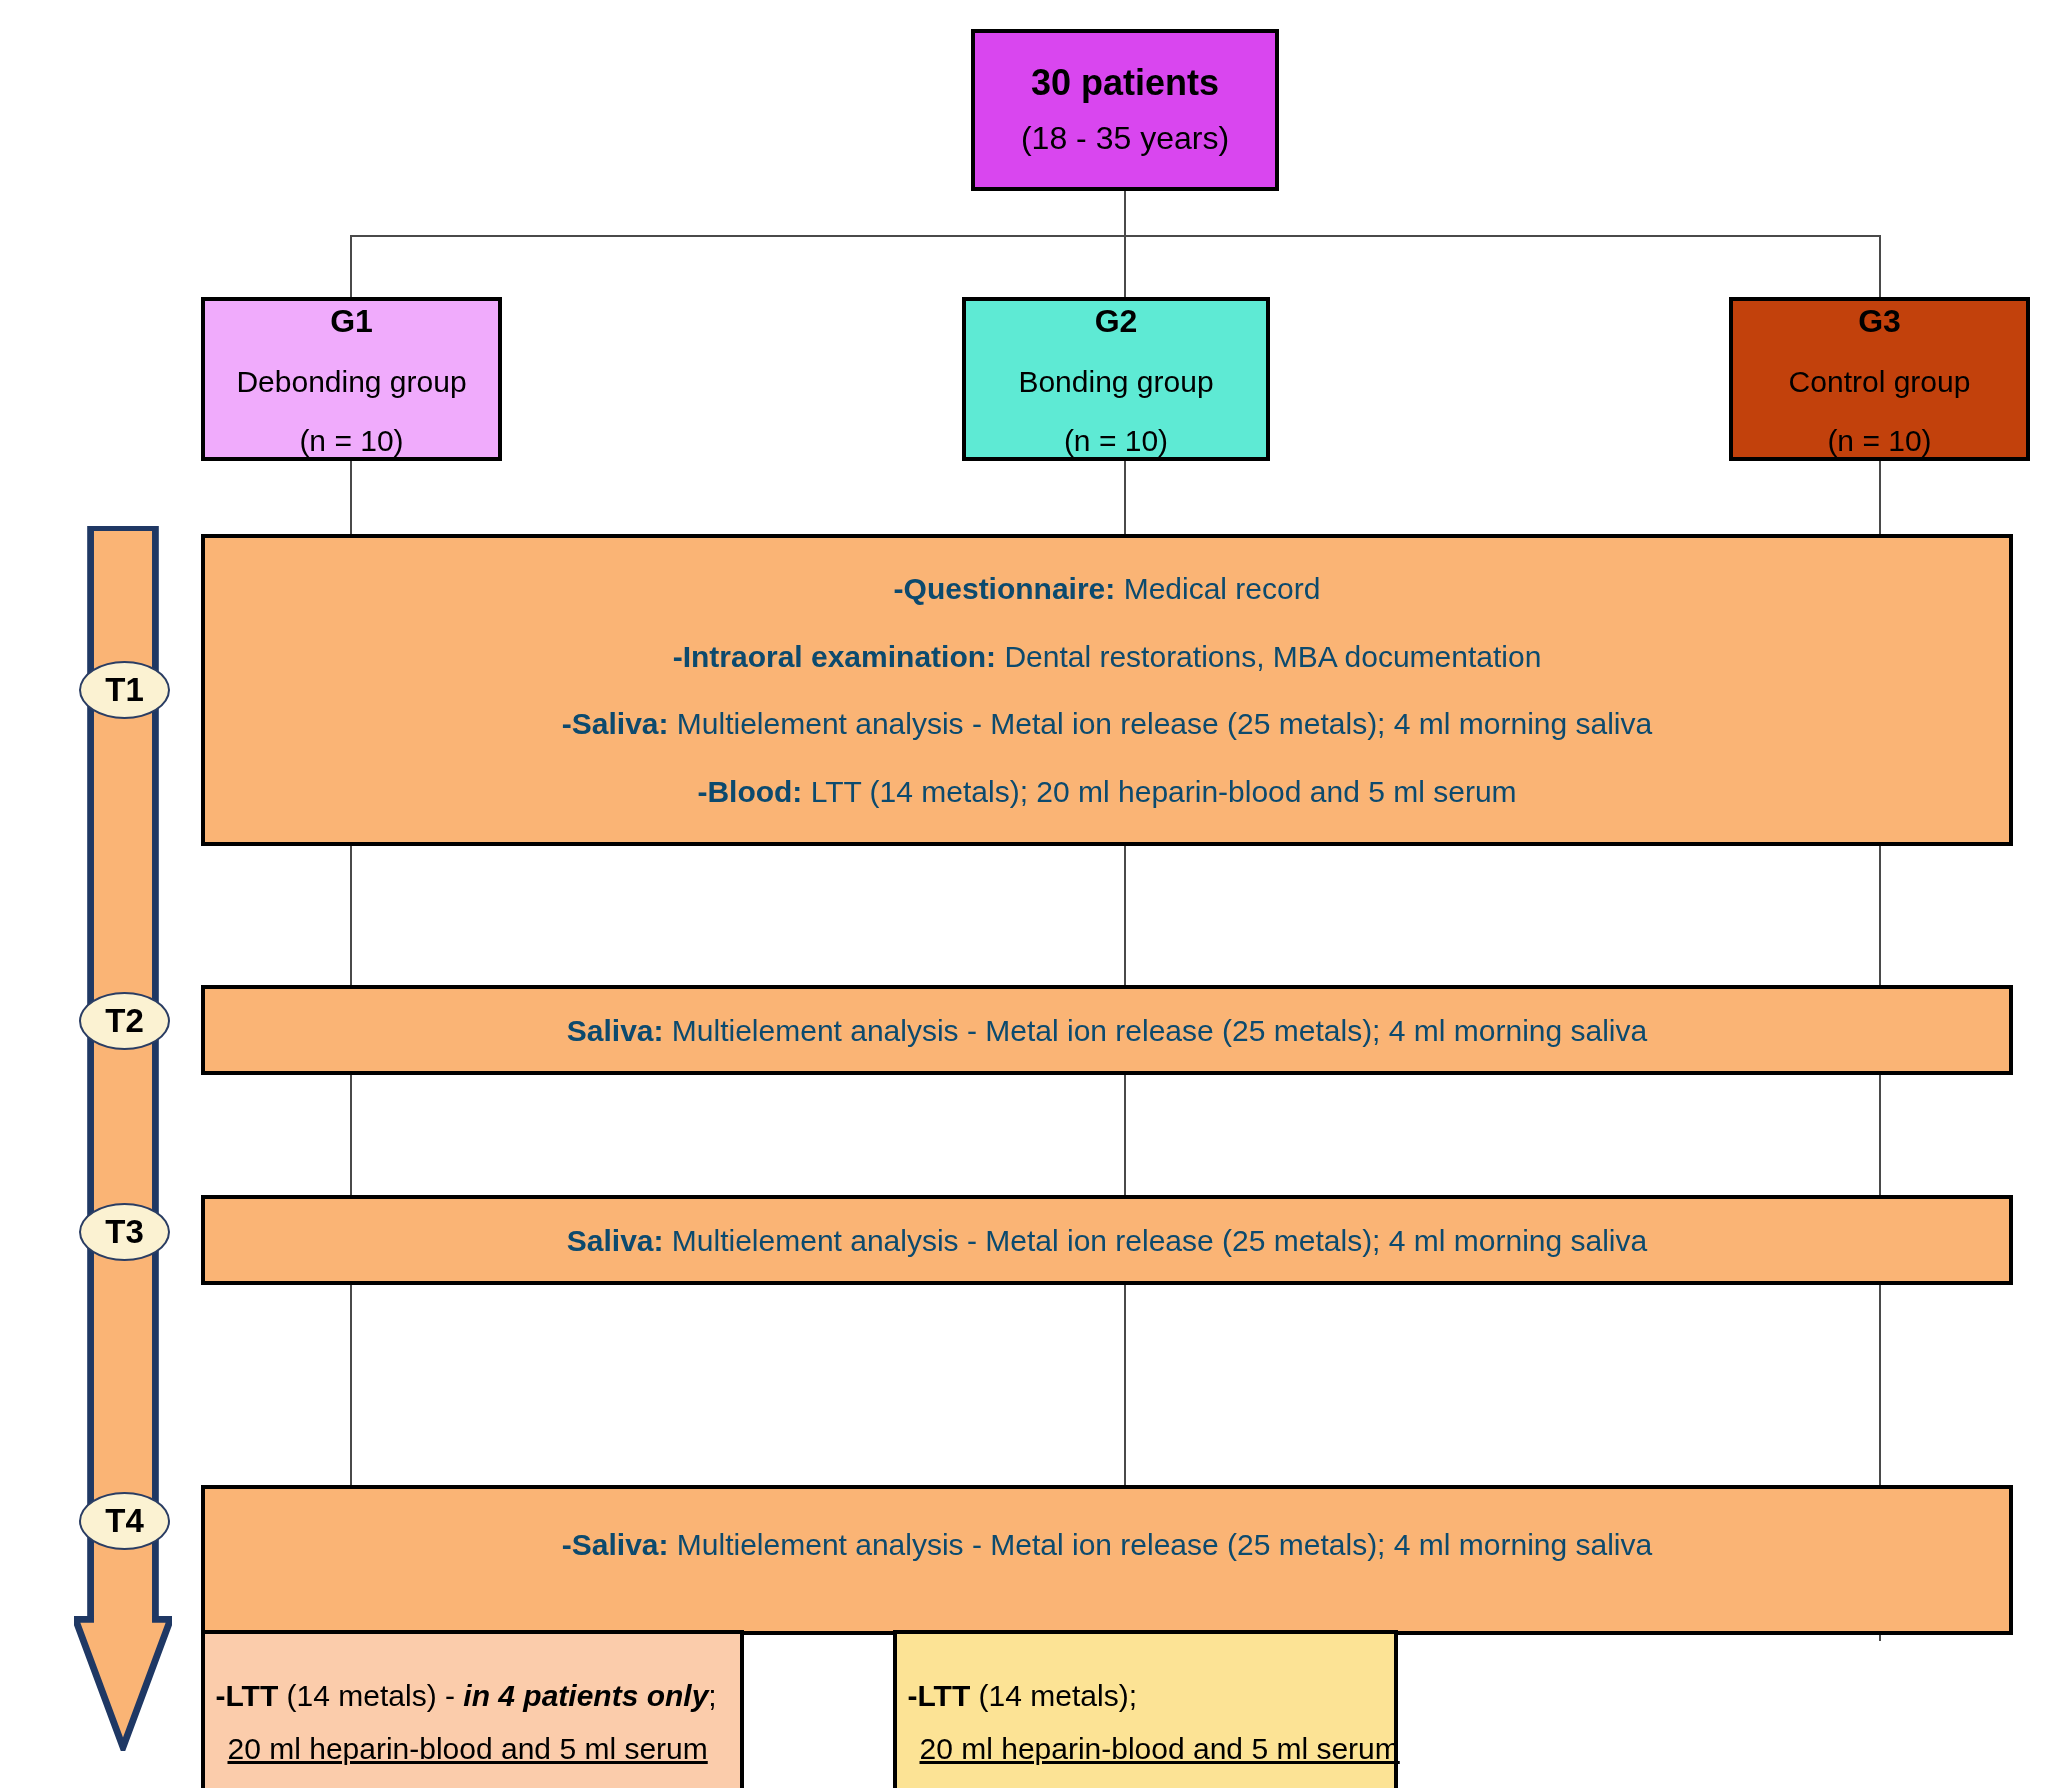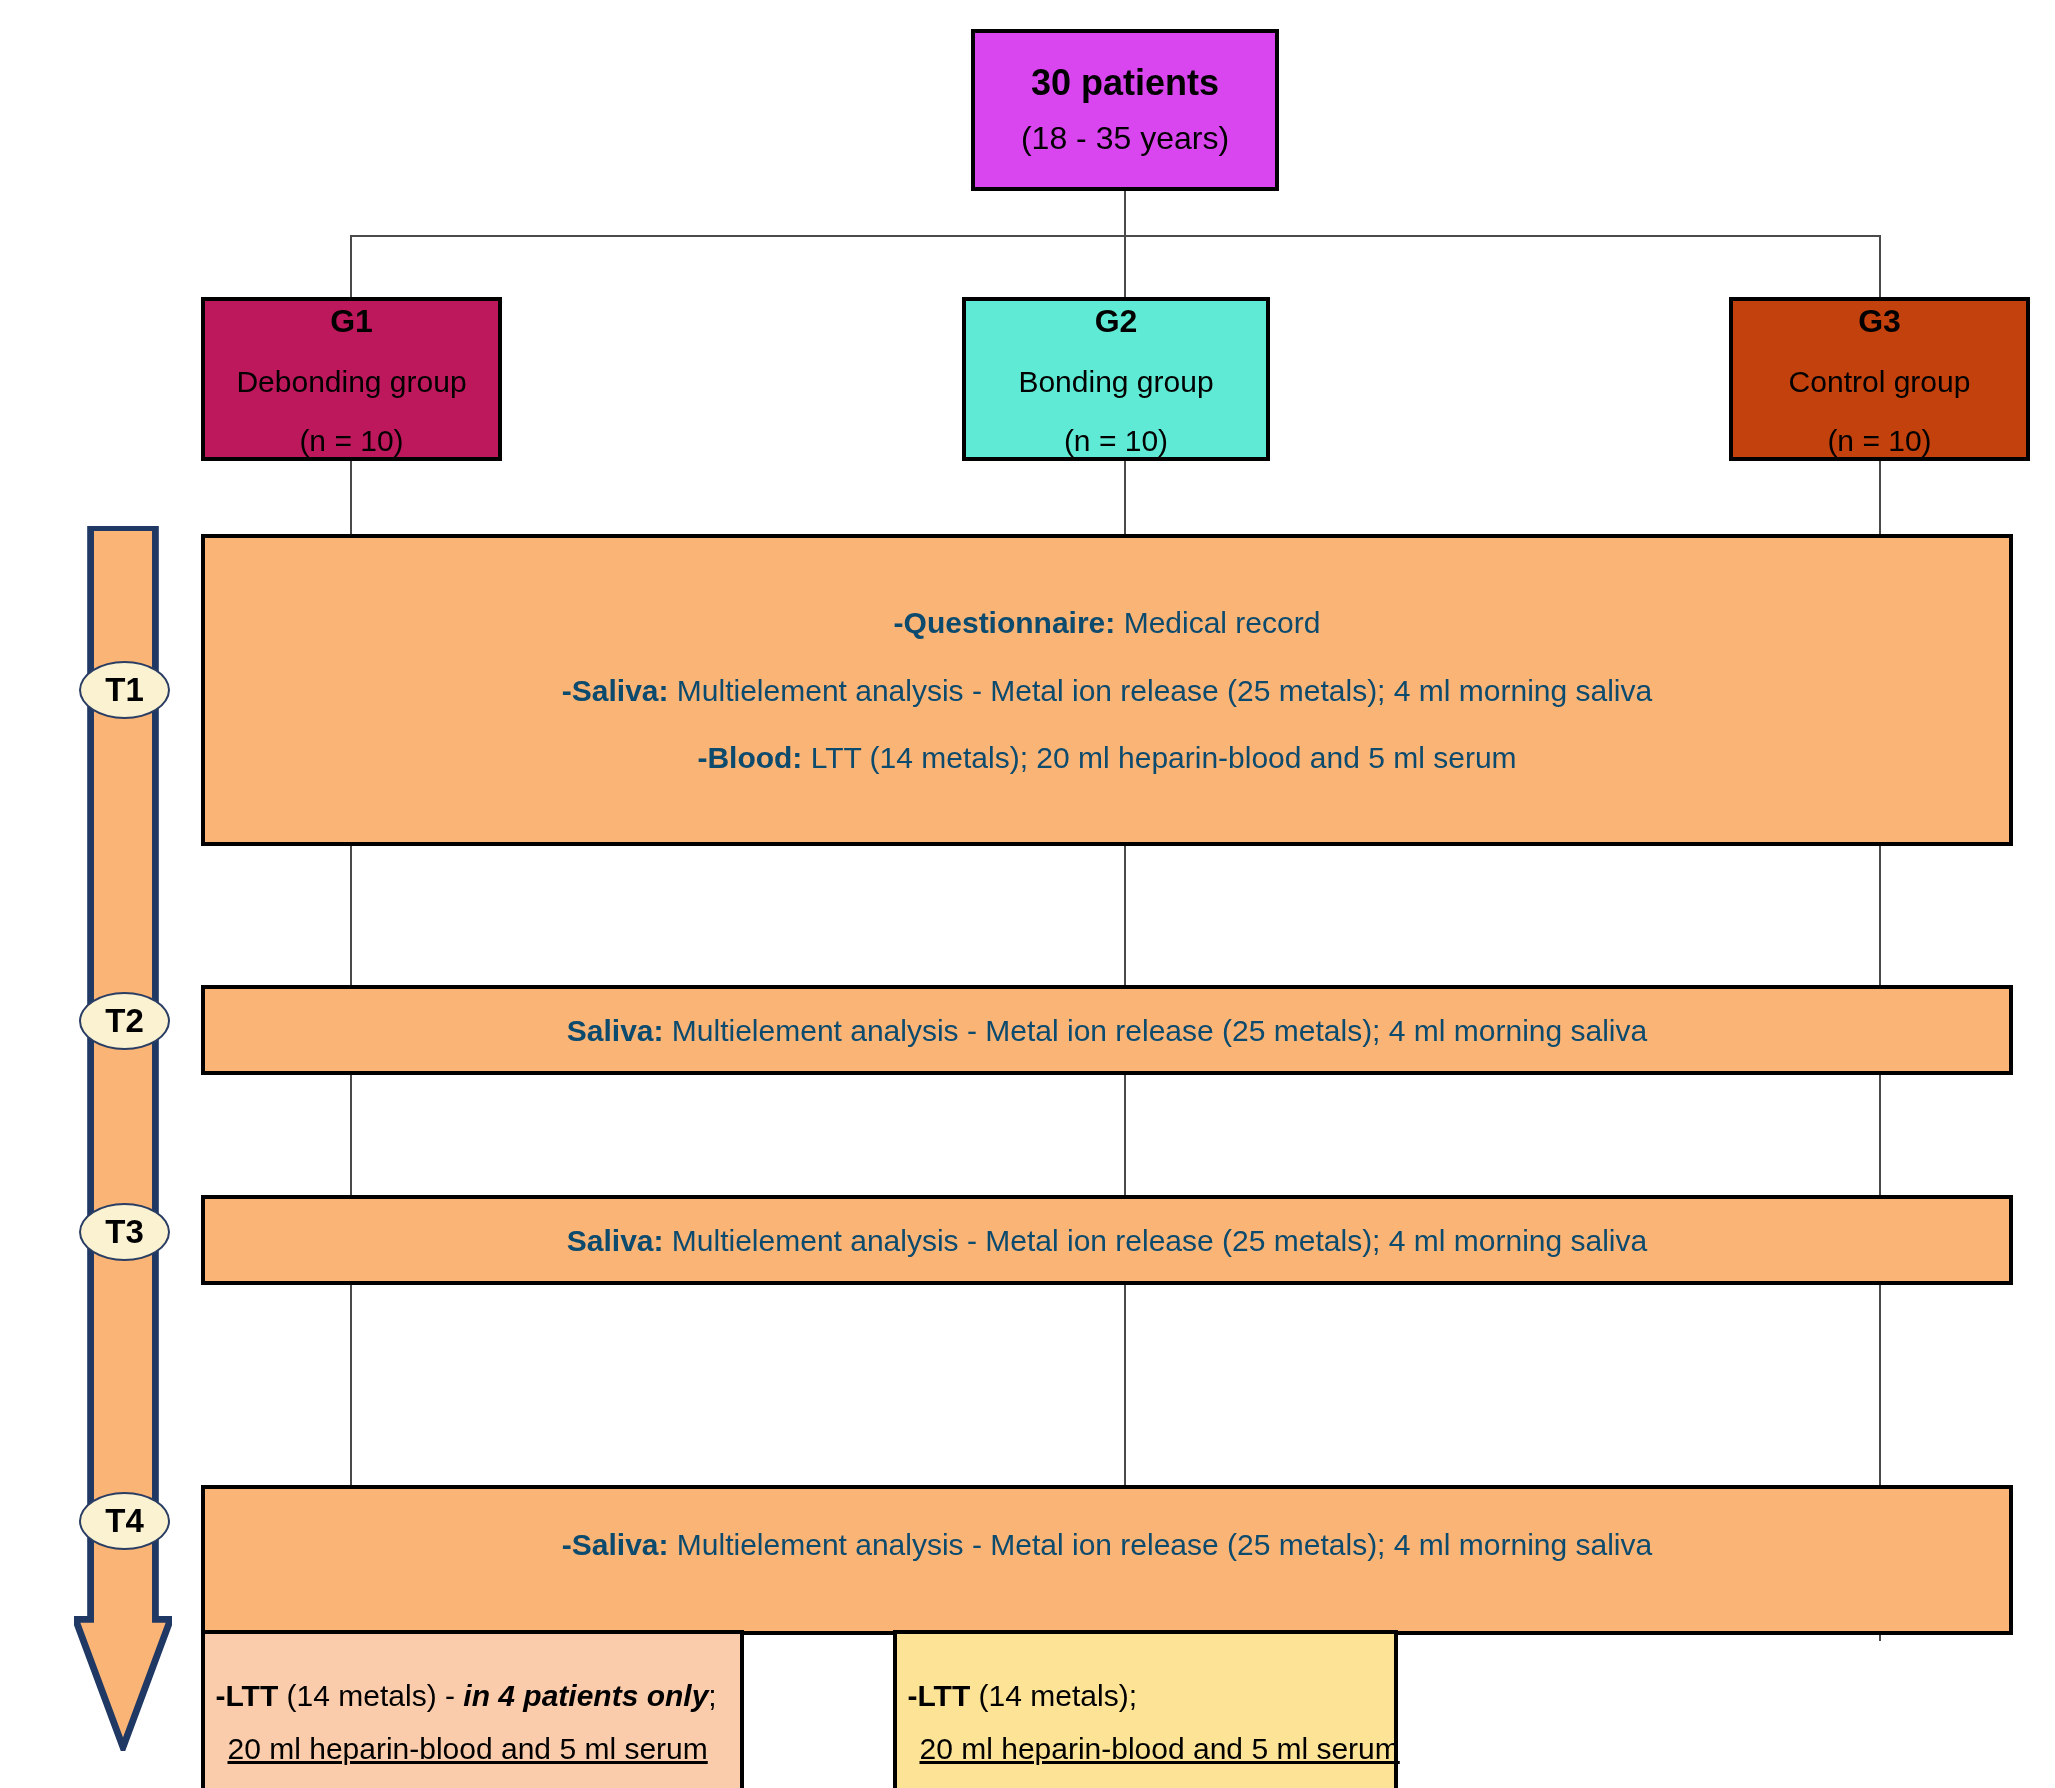--- a/index.html
+++ b/index.html
@@ -51,21 +51,21 @@
     background: #d946ef;
   }
   #patients-box .ttl { font-size: 36px; margin-bottom: 10.5px; }
   #patients-box .sub { font-size: 32px; }
 
   
   .group-box { height: 164px; padding-top: 4.5px; }
   .group-box .ttl { margin-bottom: 19.5px; }
   .group-box .sub { margin-bottom: 1.5px; }
   .group-box .sub2 { margin-top: 18px; }
-  #group-g1 { left: 201px;  top: 297px; width: 301px; background: #be185d; }
+  #group-g1 { left: 201px;  top: 297px; width: 301px; background: #f0abfc; }
   #group-g2 { left: 962px; top: 297px; width: 308px; background: #5eead4; }
   #group-g3 { left: 1729px; top: 297px; width: 301px; background: #c2410c; }
 
   
   .vline {
     position: absolute;
     width: 2.3px;
     background: #4a4a4a;
     z-index: 1;
   }
@@ -208,20 +208,23 @@
   <div class="tmark" id="tmark-t1">T1</div>
   <div class="tmark" id="tmark-t2">T2</div>
   <div class="tmark" id="tmark-t3">T3</div>
   <div class="tmark" id="tmark-t4">T4</div>
 
   <div class="tbar" id="bar-t1">
     <div class="line">
       <b>-Questionnaire:</b><span> Medical record</span>
     </div>
     <div class="line">
+      <b>-Intraoral examination:</b><span> Dental restorations, MBA documentation</span>
+    </div>
+    <div class="line">
       <b>-Saliva:</b><span> Multielement analysis - Metal ion release (25 metals); 4 ml morning saliva</span>
     </div>
     <div class="line">
       <b>-Blood:</b><span> LTT (14 metals); 20 ml heparin-blood and 5 ml serum</span>
     </div>
   </div>
 
   <div class="tbar" id="bar-t2">
     <div class="line">
       <b>Saliva:</b><span> Multielement analysis - Metal ion release (25 metals); 4 ml morning saliva</span>

